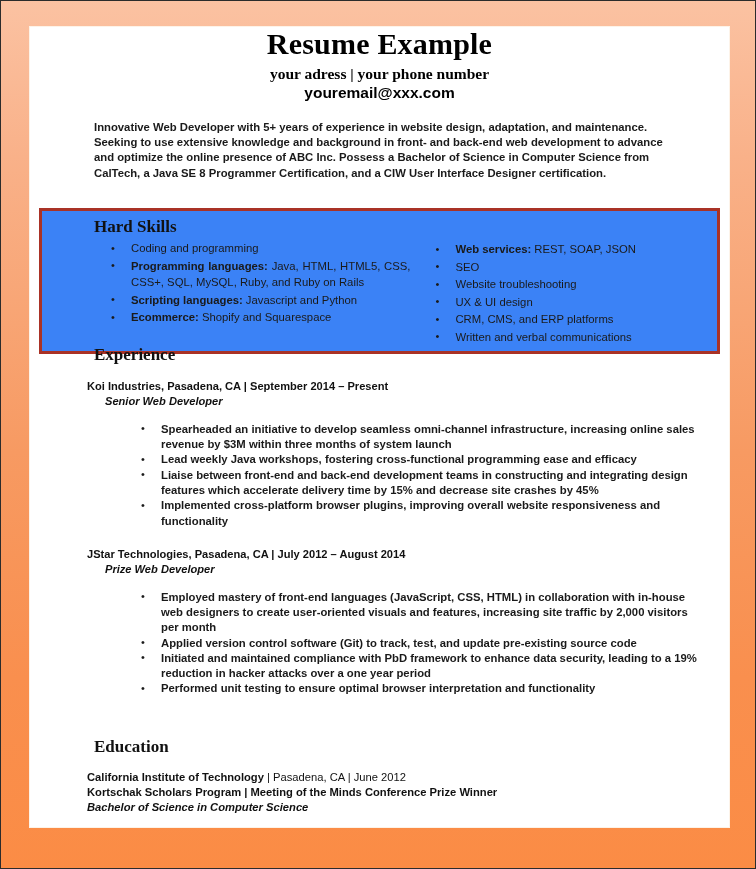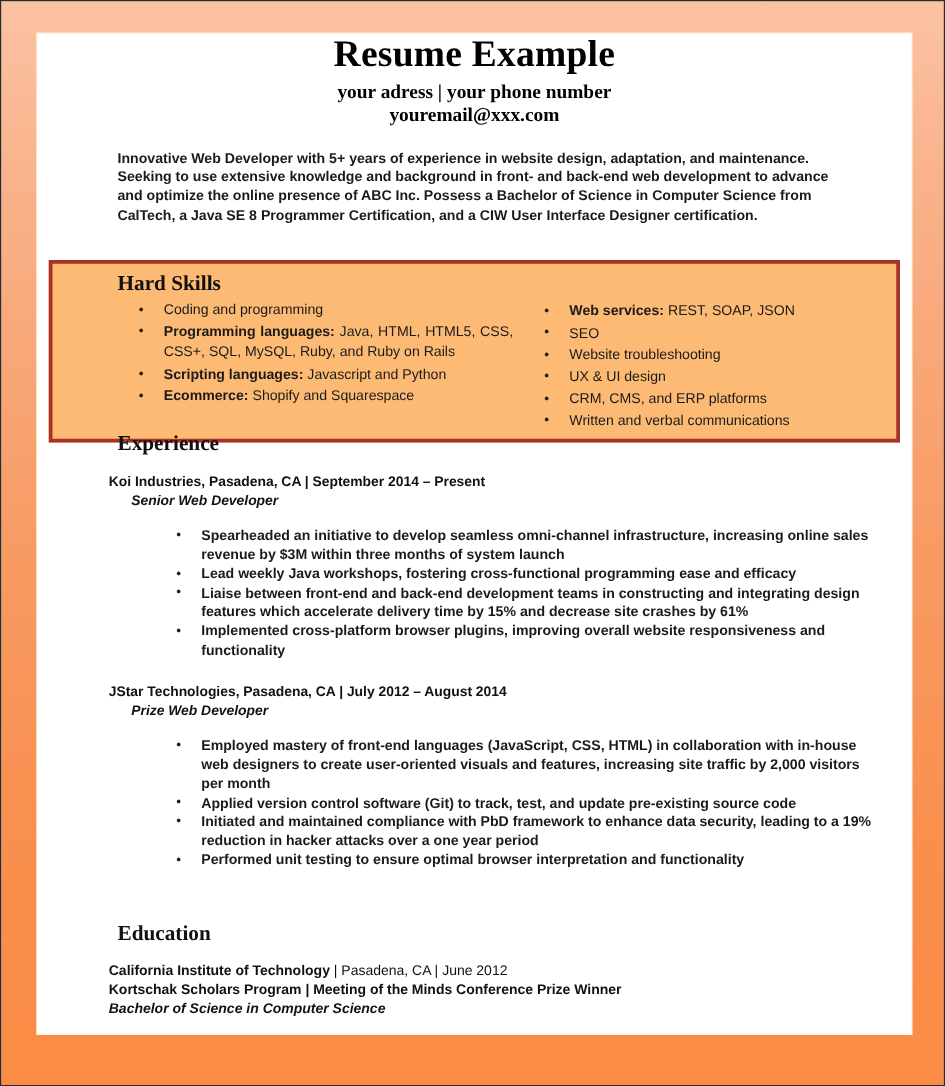--- a/index.html
+++ b/index.html
@@ -58,21 +58,21 @@
   }
   #contact-line {
     font-family: "Liberation Serif", serif;
     font-weight: bold;
     font-size: 15.5px;
     line-height: 19px;
     color: #000000;
     margin-top: 3px;
   }
   #contact-email {
-    font-family: Liberation Serif, serif;
+    font-family: Liberation Sans, sans-serif;
     font-weight: bold;
     font-size: 15.5px;
     line-height: 19px;
     color: #000000;
   }
 
   
   #summary {
     margin: 18px 63px 0 64px;
     font-size: 11.3px;
@@ -93,21 +93,21 @@
 
   
   #hard-skills-box {
     position: absolute;
     left: 9px;
     top: 181px;
     width: 681px;
     height: 146px;
     box-sizing: border-box;
     border: 3px solid #a93226;
-    background: #fdba74;
+    background: #3b82f6;
   }
   #hard-skills-heading {
     margin: 6px 0 0 52px;
   }
   #skills-columns {
     display: flex;
     margin-top: 3px;
   }
   #skills-col-left {
     width: 308px;
@@ -267,21 +267,21 @@
 
     <div id="experience-section">
       <div id="experience-heading" class="section-heading">Experience</div>
 
       <div class="job">
         <div class="job-line">Koi Industries, Pasadena, CA | September 2014 – Present</div>
         <div class="job-role">Senior Web Developer</div>
         <ul class="bullets">
           <li>Spearheaded an initiative to develop seamless omni-channel infrastructure, increasing online sales revenue by $3M within three months of system launch</li>
           <li>Lead weekly Java workshops, fostering cross-functional programming ease and efficacy</li>
-          <li>Liaise between front-end and back-end development teams in constructing and integrating design features which accelerate delivery time by 15% and decrease site crashes by 61%</li>
+          <li>Liaise between front-end and back-end development teams in constructing and integrating design features which accelerate delivery time by 15% and decrease site crashes by 45%</li>
           <li>Implemented cross-platform browser plugins, improving overall website responsiveness and functionality</li>
         </ul>
       </div>
 
       <div class="job" style="margin-top:18px;">
         <div class="job-line">JStar Technologies, Pasadena, CA | July 2012 – August 2014</div>
         <div class="job-role">Prize Web Developer</div>
         <ul class="bullets">
           <li>Employed mastery of front-end languages (JavaScript, CSS, HTML) in collaboration with in-house web designers to create user-oriented visuals and features, increasing site traffic by 2,000 visitors per month</li>
           <li>Applied version control software (Git) to track, test, and update pre-existing source code</li>

